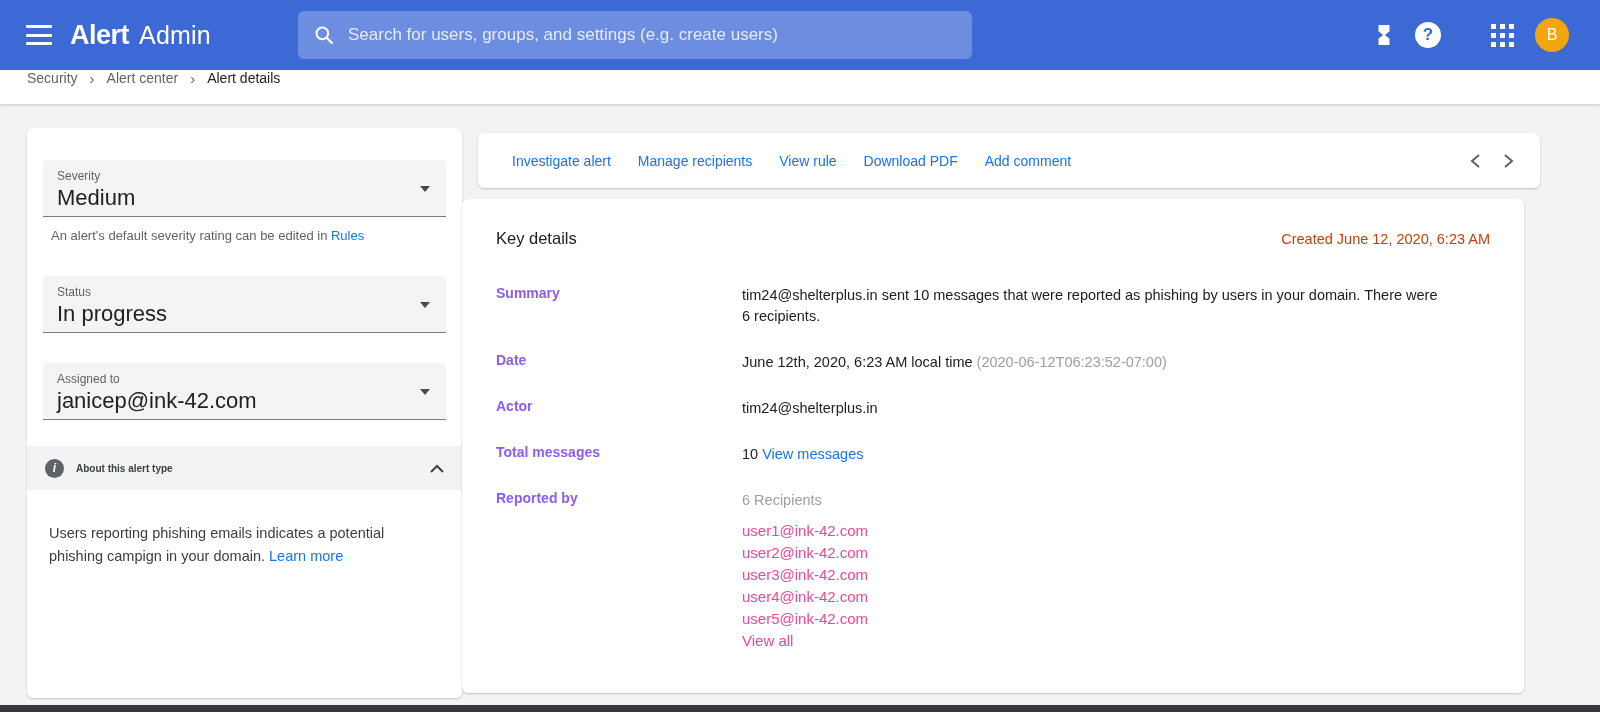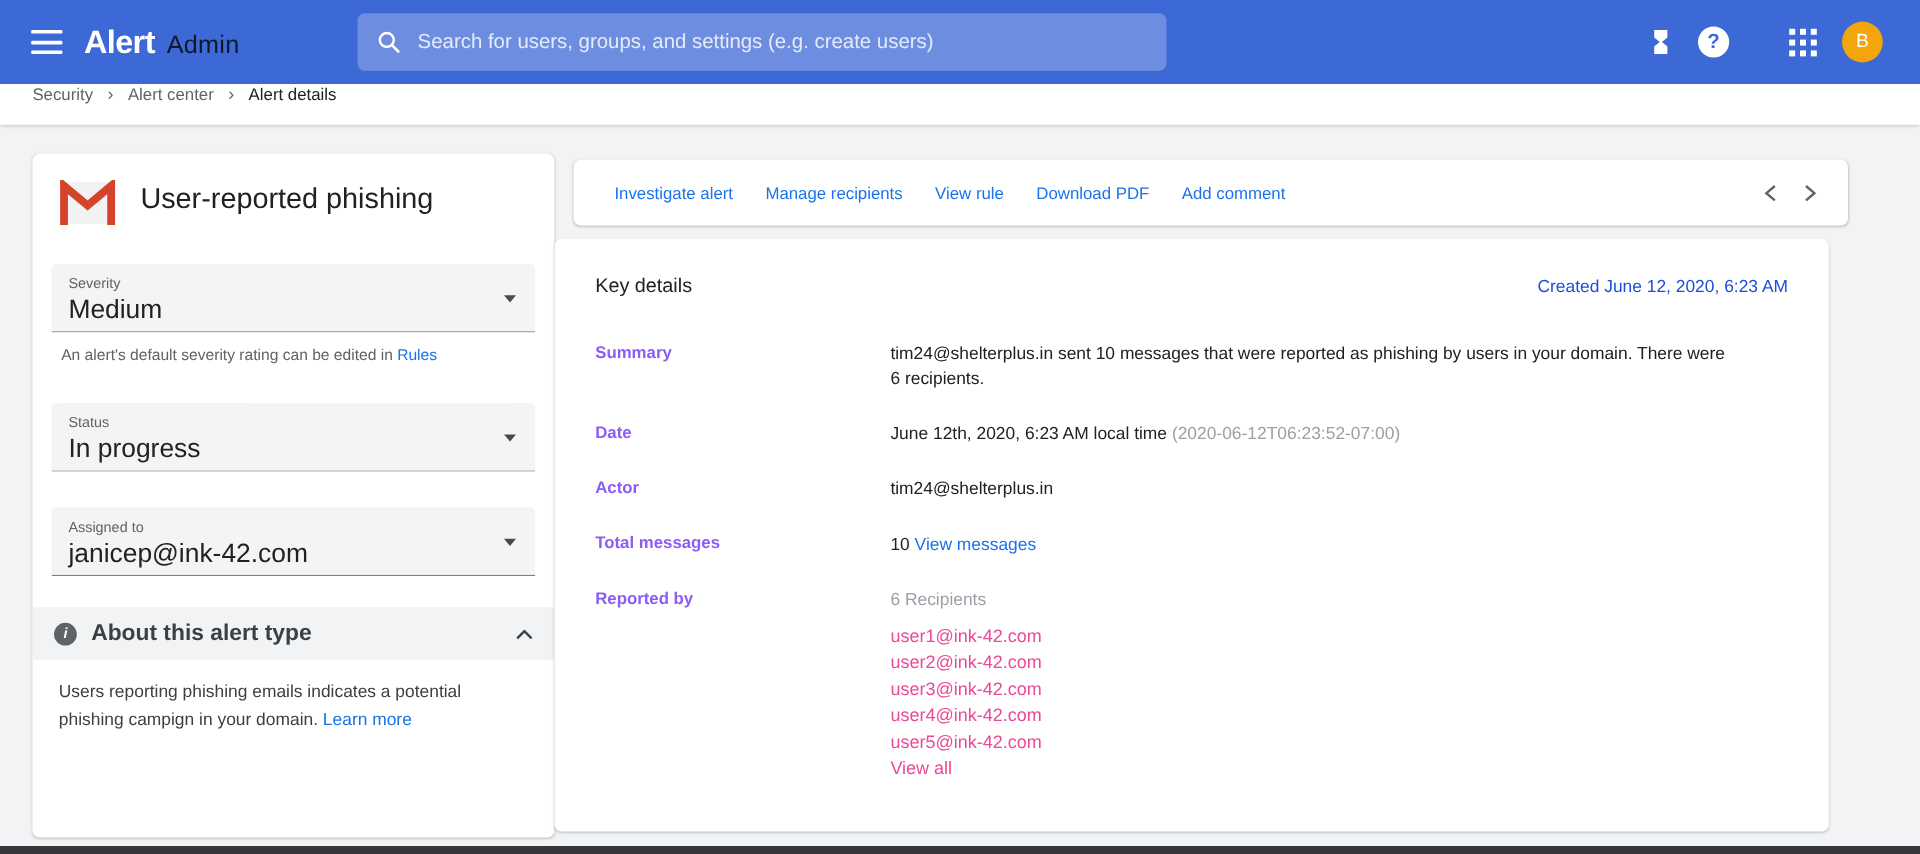--- a/index.html
+++ b/index.html
@@ -5,21 +5,21 @@
   * { margin:0; padding:0; box-sizing:border-box; }
   html,body { width:1600px; height:712px; font-family:"Liberation Sans", sans-serif; background:#f1f3f4; overflow:hidden; }
   .page { position:relative; width:1600px; height:712px; background:#f1f3f4; }
 
   
   .appbar { position:absolute; top:0; left:0; width:1600px; height:70px; background:#3c69d6; display:flex; align-items:center; z-index:5; }
   .hamburger { width:26px; height:20px; margin-left:26px; display:flex; flex-direction:column; justify-content:space-between; cursor:pointer; }
   .hamburger span { display:block; height:3px; background:#fff; border-radius:1px; }
   .brand { margin-left:18px; display:flex; align-items:baseline; white-space:nowrap; }
   .brand .google { color:#fff; font-size:27px; font-weight:700; letter-spacing:-0.5px; }
-  .brand .admin { color:#0f172a; font-size:21px; font-weight:400; margin-left:10px; letter-spacing:0.2px; }
+  .brand .admin { color:#ffffff; font-size:25px; font-weight:400; margin-left:10px; letter-spacing:0.2px; }
   .searchbox { position:absolute; left:298px; top:11px; width:674px; height:48px; background:rgba(255,255,255,0.25); border-radius:6px; display:flex; align-items:center; padding:0 16px; }
   .searchbox input { flex:1; background:transparent; border:none; outline:none; color:#fff; font-size:17px; margin-left:14px; font-family:"Liberation Sans", sans-serif; }
   .searchbox input::placeholder { color:rgba(255,255,255,0.82); }
   .appbar-right { position:absolute; right:26px; top:0; height:70px; display:flex; align-items:center; gap:0; }
   .iconbtn { width:44px; height:44px; display:flex; align-items:center; justify-content:center; cursor:pointer; }
   .gap-lg { margin-right:30px; }
   .help-circle { width:26px; height:26px; border-radius:50%; background:#fff; color:#3c69d6; font-weight:700; font-size:17px; display:flex; align-items:center; justify-content:center; }
   .appsgrid { display:grid; grid-template-columns:repeat(3,5px); grid-template-rows:repeat(3,5px); gap:4px; }
   .appsgrid i { background:#fff; width:5px; height:5px; display:block; }
   .avatar { width:34px; height:34px; border-radius:50%; background:#f2a60c; color:#fff; font-size:16px; font-weight:500; display:flex; align-items:center; justify-content:center; cursor:pointer; }
@@ -41,34 +41,34 @@
   .field-label { font-size:12px; color:#5f6368; }
   .field-value { font-size:22px; color:#202124; margin-top:2px; }
   .caret { position:absolute; right:16px; top:26px; width:0; height:0; border-left:5px solid transparent; border-right:5px solid transparent; border-top:6px solid #4a4a4a; }
   .field-note { margin:10px 24px 0 24px; font-size:13px; color:#5f6368; line-height:18px; }
   .link { color:#1a73e8; cursor:pointer; text-decoration:none; }
   .sev-field { margin-top:32px; }
   .status-field { margin-top:31px; }
   .assign-field { margin-top:30px; }
   .about-head { margin-top:26px; height:44px; background:#f1f3f4; display:flex; align-items:center; padding:0 18px; cursor:pointer; }
   .info-circle { width:19px; height:19px; border-radius:50%; background:#5f6368; color:#fff; font-size:12px; font-weight:700; display:flex; align-items:center; justify-content:center; font-style:italic; }
-  .about-title { font-size:19px; font-weight:700; color:#3c4043; margin-left:12px; flex:1; }
-  .about-body { padding:16px 20px 0 22px; font-size:14.5px; color:#3c4043; line-height:23px; }
+  .about-title { font-size:10px; font-weight:700; color:#3c4043; margin-left:12px; flex:1; }
+  .about-body { padding:32px 20px 0 22px; font-size:14.5px; color:#3c4043; line-height:23px; }
 
   
   .action-card { left:478px; top:133px; width:1062px; height:55px; display:flex; align-items:center; padding:0 26px 0 34px; }
   .action-link { font-size:14px; font-weight:500; color:#1a73e8; margin-right:27px; cursor:pointer; white-space:nowrap; }
   .action-nav { margin-left:auto; display:flex; align-items:center; gap:22px; }
   .navchev { cursor:pointer; display:flex; align-items:center; }
 
   
   .details-card { left:462px; top:199px; width:1062px; height:494px; padding:30px 34px 0 34px; }
   .details-head { display:flex; align-items:baseline; }
   .details-title { font-size:16.5px; color:#202124; font-weight:400; }
-  .details-created { margin-left:auto; font-size:14.5px; color:#1d4ed8; }
+  .details-created { margin-left:auto; font-size:14.5px; color:#c2410c; }
   .detail-row { display:flex; margin-top:0; }
   .detail-label { width:246px; flex:none; font-size:14px; font-weight:700; color:#8b5cf6; }
   .detail-value { font-size:14.5px; color:#202124; line-height:21px; max-width:700px; }
   .muted { color:#9aa0a6; }
   .row-summary { margin-top:37px; }
   .row-date { margin-top:25px; }
   .row-actor { margin-top:25px; }
   .row-total { margin-top:25px; }
   .row-reported { margin-top:25px; }
   .recip-list { margin-top:9px; }
@@ -130,28 +130,20 @@
 
   <div class="crumbbar">
     <span class="crumb">Security</span>
     <span class="crumb-sep">›</span>
     <span class="crumb">Alert center</span>
     <span class="crumb-sep">›</span>
     <span class="crumb current">Alert details</span>
   </div>
 
   <div class="card alert-card">
-    <div class="alert-head">
-      <svg width="48" height="38" viewBox="0 0 44 34">
-        <rect x="1" y="1" width="42" height="32" fill="#f2f2f2"></rect>
-        <polygon points="1,1 22,18 43,1 43,6 22,23 1,6" fill="#e4e4e4"></polygon>
-        <path d="M4 34 V4 L22 19 L40 4 V34" fill="none" stroke="#d5432b" stroke-width="6"></path>
-      </svg>
-      <div class="alert-title">User-reported phishing</div>
-    </div>
 
     <div class="field sev-field">
       <div class="field-label">Severity</div>
       <div class="field-value">Medium</div>
       <div class="caret"></div>
     </div>
     <div class="field-note"><span>An alert's default severity rating can be edited in </span><span class="link">Rules</span></div>
 
     <div class="field status-field">
       <div class="field-label">Status</div>

